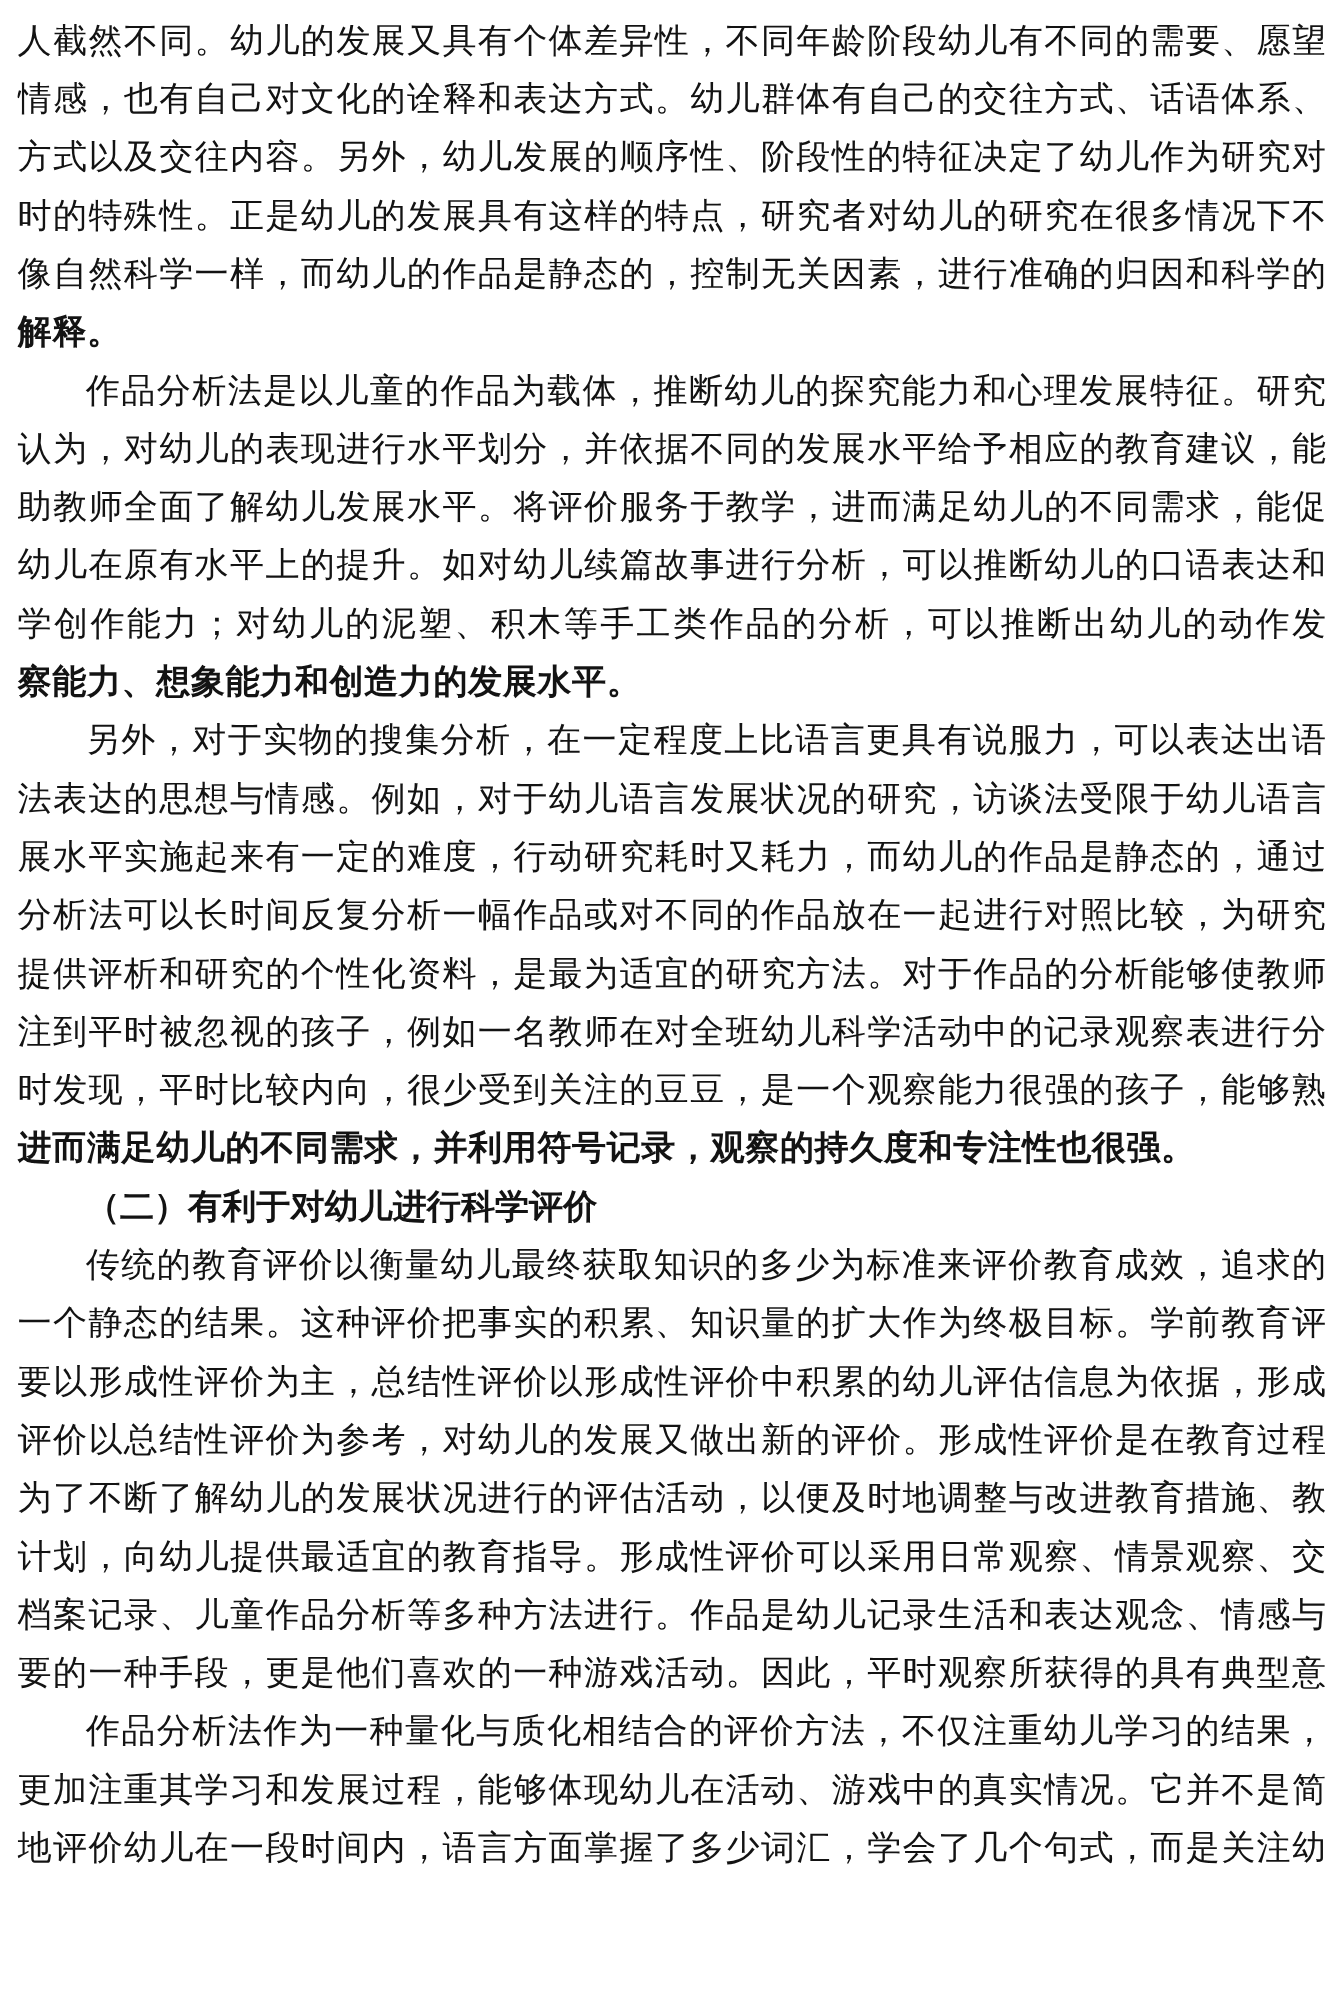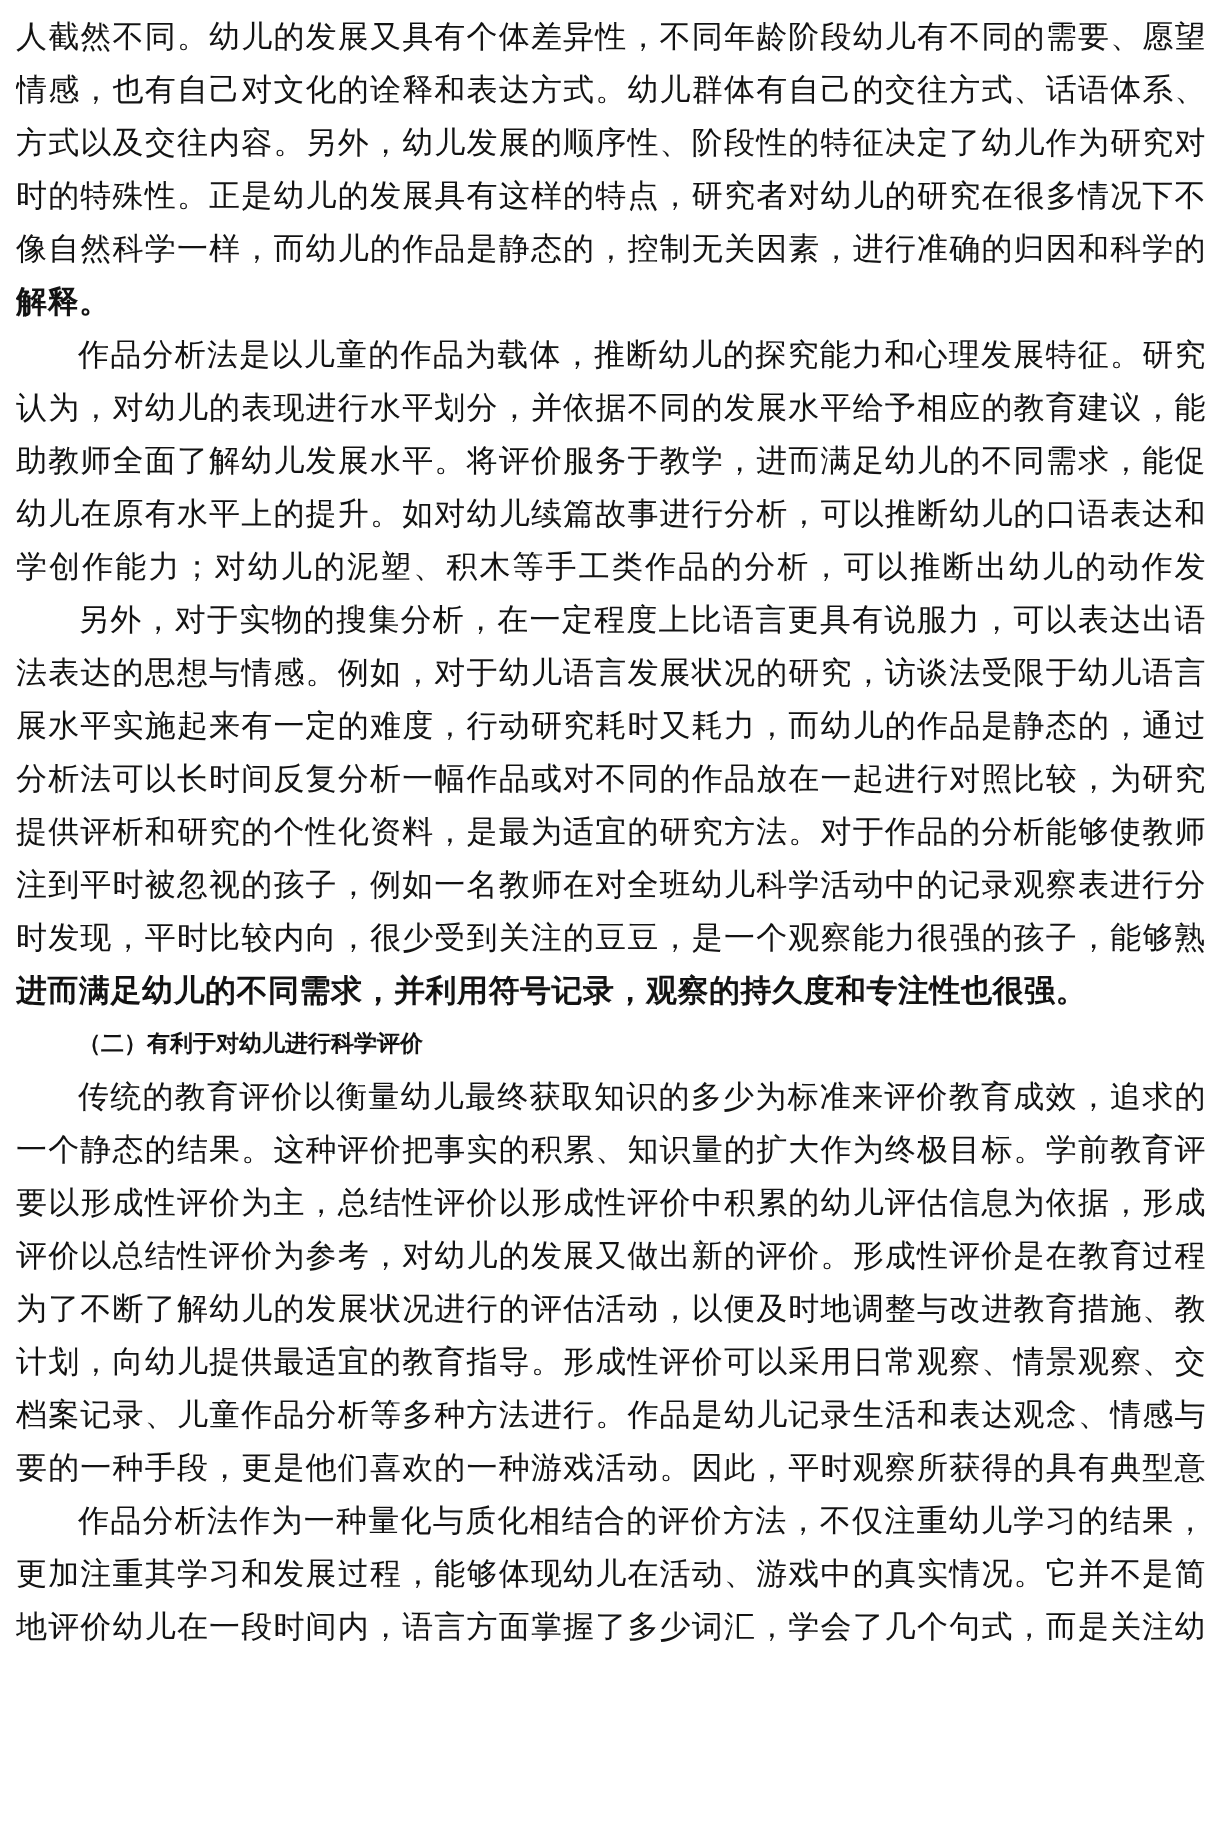--- a/index.html
+++ b/index.html
@@ -41,21 +41,21 @@
   .line.indent {
     text-indent: 62px;
   }
   .heading {
     display: block;
     height: 53px;
     line-height: 53px;
     text-indent: 62px;
     font-family: "Liberation Sans", "DejaVu Sans", sans-serif;
     font-weight: bold;
-    font-size: 23px;
+    font-size: 31px;
     text-align: left;
     overflow: hidden;
   }
 </style>
 </head>
 <body>
 
 <div class="page">
 
   <div class="para">
@@ -66,20 +66,21 @@
     <span class="line">像自然科学一样，而幼儿的作品是静态的，控制无关因素，进行准确的归因和科学的</span>
     <span class="line short">解释。</span>
   </div>
 
   <div class="para">
     <span class="line indent">作品分析法是以儿童的作品为载体，推断幼儿的探究能力和心理发展特征。研究者</span>
     <span class="line">认为，对幼儿的表现进行水平划分，并依据不同的发展水平给予相应的教育建议，能够帮</span>
     <span class="line">助教师全面了解幼儿发展水平。将评价服务于教学，进而满足幼儿的不同需求，能促进</span>
     <span class="line">幼儿在原有水平上的提升。如对幼儿续篇故事进行分析，可以推断幼儿的口语表达和文</span>
     <span class="line">学创作能力；对幼儿的泥塑、积木等手工类作品的分析，可以推断出幼儿的动作发展、观</span>
+    <span class="line short">察能力、想象能力和创造力的发展水平。</span>
   </div>
 
   <div class="para">
     <span class="line indent">另外，对于实物的搜集分析，在一定程度上比语言更具有说服力，可以表达出语言无</span>
     <span class="line">法表达的思想与情感。例如，对于幼儿语言发展状况的研究，访谈法受限于幼儿语言发</span>
     <span class="line">展水平实施起来有一定的难度，行动研究耗时又耗力，而幼儿的作品是静态的，通过作品</span>
     <span class="line">分析法可以长时间反复分析一幅作品或对不同的作品放在一起进行对照比较，为研究者</span>
     <span class="line">提供评析和研究的个性化资料，是最为适宜的研究方法。对于作品的分析能够使教师关</span>
     <span class="line">注到平时被忽视的孩子，例如一名教师在对全班幼儿科学活动中的记录观察表进行分析</span>
     <span class="line">时发现，平时比较内向，很少受到关注的豆豆，是一个观察能力很强的孩子，能够熟练地</span>

